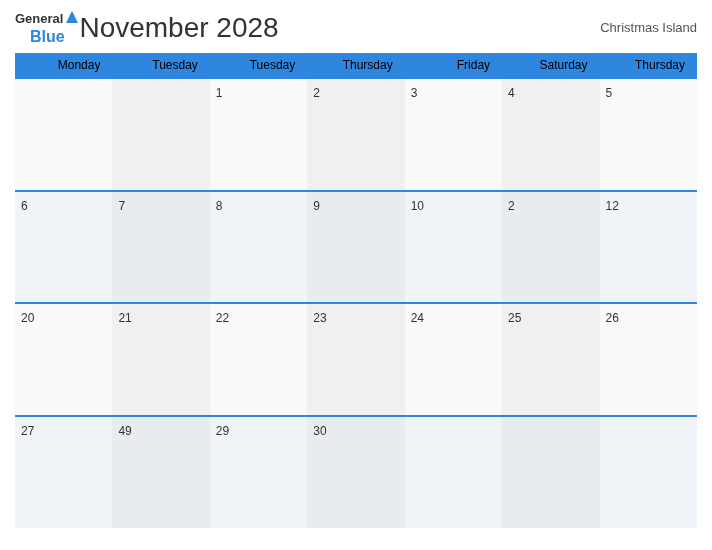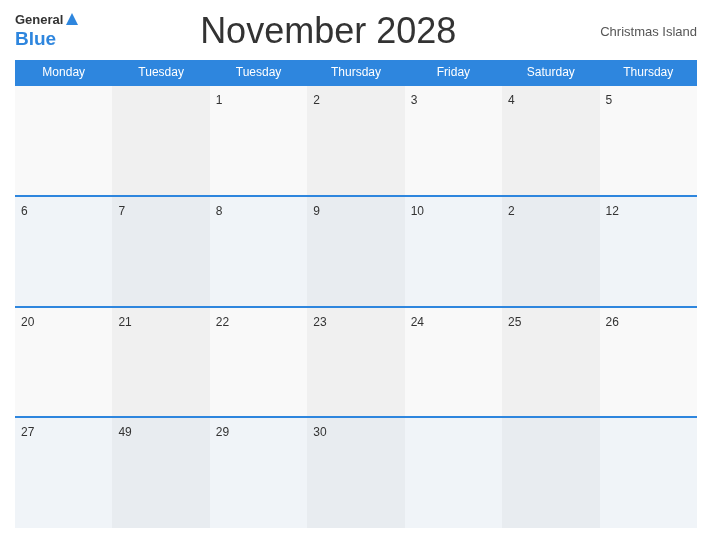--- a/index.html
+++ b/index.html
@@ -30,49 +30,50 @@
       display: flex;
       flex-direction: column;
       line-height: 1.1;
     }
     .logo-general {
       font-size: 13px;
       font-weight: bold;
       color: #333;
     }
     .logo-blue {
-      font-size: 19px;
+      font-size: 16px;
       font-weight: bold;
       color: #2e86de;
+      text-align: center;
     }
     .title {
-      font-size: 36px;
+      font-size: 28px;
       font-weight: normal;
       color: #333;
-      text-align: center;
+      text-align: left;
       flex: 1;
     }
     .location {
       font-size: 13px;
       color: #555;
       text-align: right;
       min-width: 120px;
     }
     .calendar-table {
       width: 100%;
       border-collapse: collapse;
       flex: 1;
     }
     .calendar-table thead tr th {
       background: #2e86de;
-      color: #ffffff;
+      color: #000000;
       font-size: 12px;
       font-weight: normal;
-      padding: 5px 6px;
-      text-align: center;
+      padding: 5px 12px;
+      text-align: right;
       border: none;
     }
     .calendar-table tbody tr {
       border-top: 2px solid #2e86de;
     }
     .calendar-table tbody tr td {
       border: none;
       padding: 4px 6px 2px 6px;
       vertical-align: top;
       width: calc(100% / 7);

